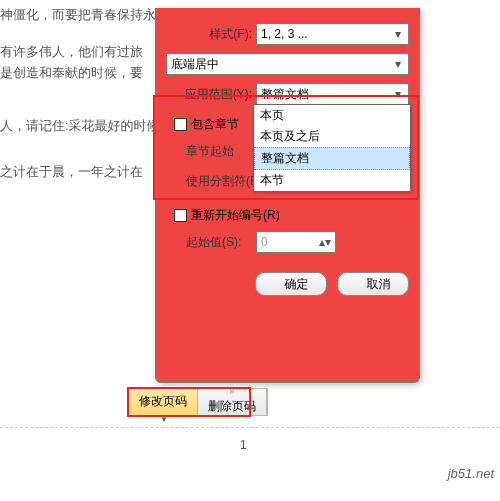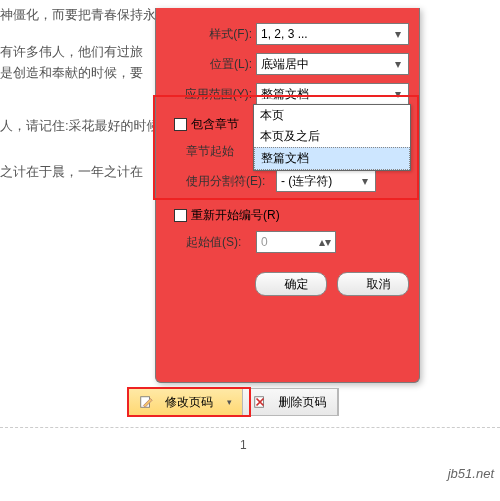--- a/index.html
+++ b/index.html
@@ -46,21 +46,21 @@
     width: 72px; height: 24px; border: 1px solid #888; background: linear-gradient(#fdfdfd,#e6e6e6);
     font-size: 12px; display: flex; align-items: center; justify-content: center; border-radius: 10px; padding-left: 11px;
   }
 
   .toolbar {
     position: absolute; left: 128px; top: 388px; height: 28px; display: flex;
     border: 1px solid #b8b8b8; background: linear-gradient(#f8f8f8,#e8e8e8);
   }
   .tbtn {
     display: flex; align-items: center; height: 26px; padding: 0 10px; font-size: 12px;
-    border-right: 1px solid #b8b8b8; gap: 12px;
+    border-right: 1px solid #b8b8b8; gap: 4px; flex-direction: column;
   }
   .tbtn.active { background: linear-gradient(#ffe9a6,#ffd873); }
   .tbtn .ticon { width: 14px; height: 14px; }
   .tbtn .tarrow { font-size: 9px; color: #555; margin-left: 2px; }
   .rb-modify { position: absolute; left: 127px; top: 387px; width: 124px; height: 30px; border: 2px solid #e22; pointer-events: none; }
 
   .pageno { position: absolute; left: 240px; top: 438px; font-size: 12px; color: #555; }
   .dashline { position: absolute; left: 0; top: 427px; width: 500px; border-top: 1px dashed #ccc; }
   .watermark { position: absolute; right: 6px; bottom: 20px; font-size: 13px; color: #666; font-style: italic; }
 </style>
@@ -76,21 +76,20 @@
 
 <div class="dialog">
   <div class="row">
     <div class="lbl">样式(F):</div>
     <div class="combo">
       <span>1, 2, 3 ...</span>
       <span class="arrow">▾</span>
     </div>
   </div>
   <div class="row">
-    <div class="lbl">位置(L):</div>
     <div class="combo">
       <span>底端居中</span>
       <span class="arrow">▾</span>
     </div>
   </div>
   <div class="row">
     <div class="lbl">应用范围(Y):</div>
     <div class="combo">
       <span>整篇文档</span>
       <span class="arrow">▾</span>
@@ -127,20 +126,21 @@
   <div class="btnbar">
     <div class="btn">确定</div>
     <div class="btn">取消</div>
   </div>
 </div>
 
 <div class="dropdown">
   <div class="item">本页</div>
   <div class="item">本页及之后</div>
   <div class="item sel">整篇文档</div>
+  <div class="item">本节</div>
 </div>
 
 <div class="redbox1 rb-scope"></div>
 
 <div class="toolbar">
   <div class="tbtn active">
     <svg class="ticon" viewBox="0 0 16 16">
         <rect x="2" y="2" width="10" height="12" fill="#fff" stroke="#777"></rect>
         <path d="M5 12 L13 4 L15 6 L7 14 Z" fill="#f4c468" stroke="#b87"></path>
       </svg>

